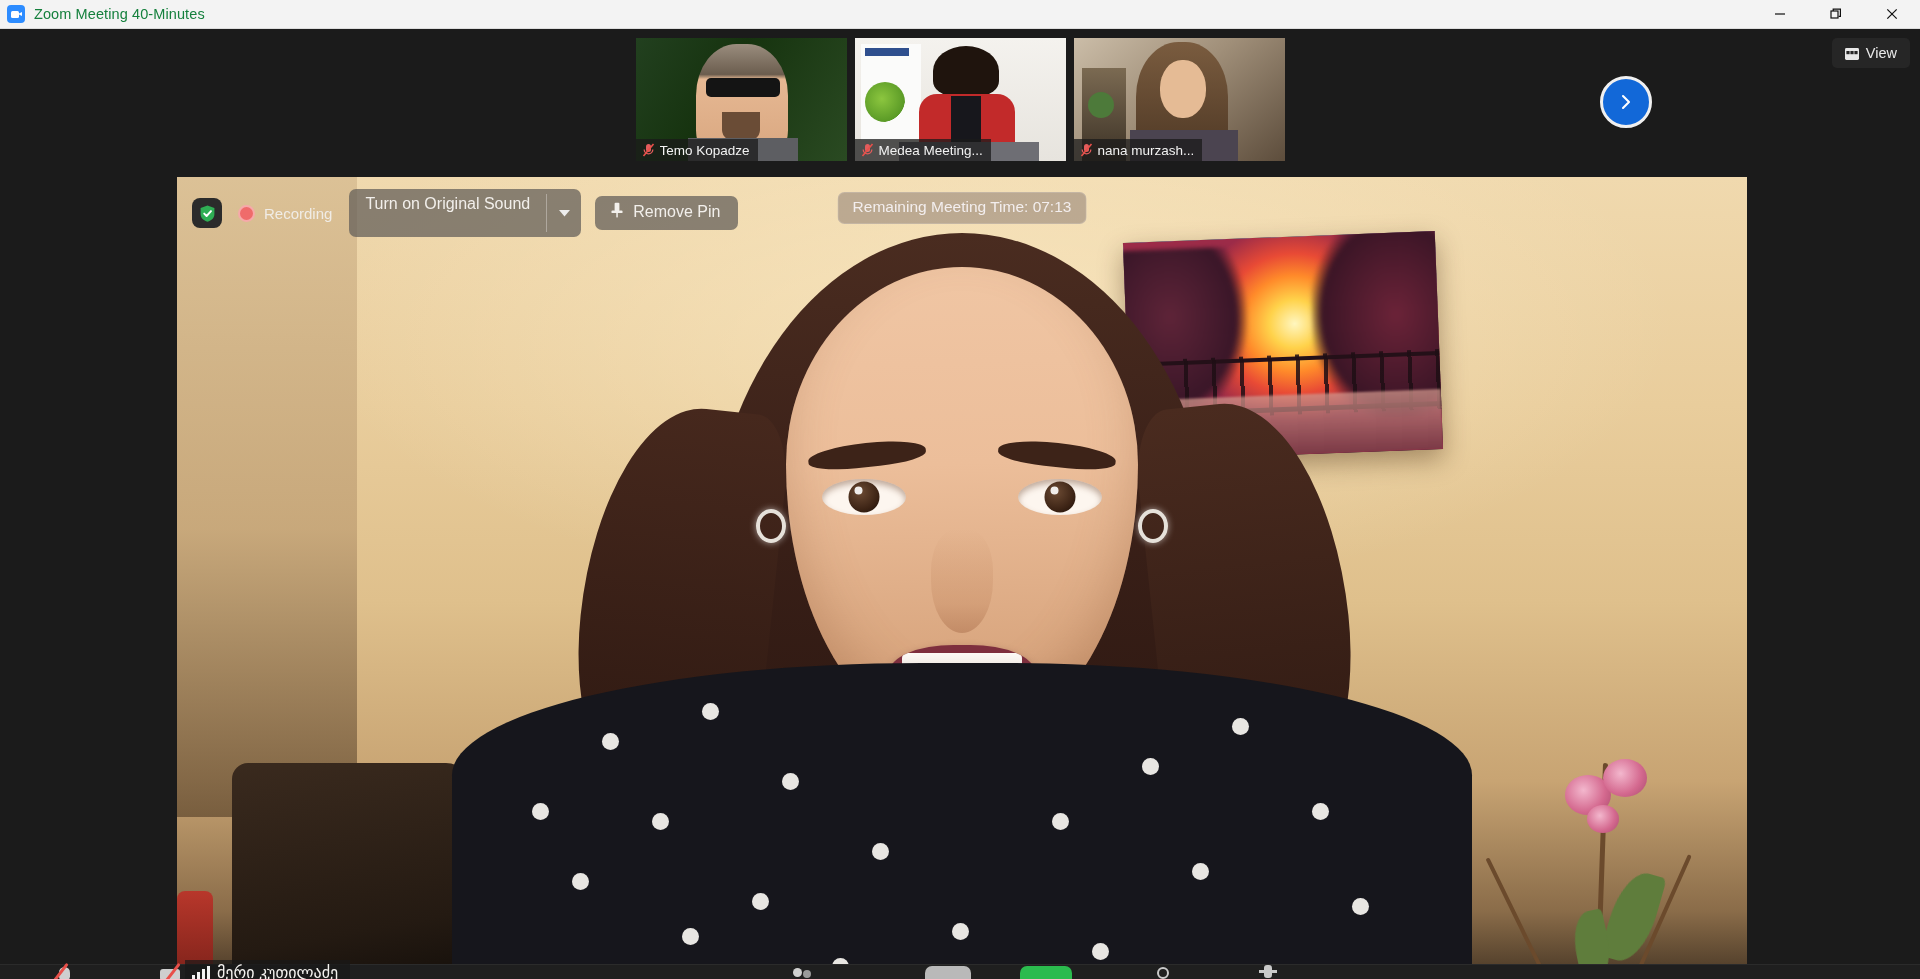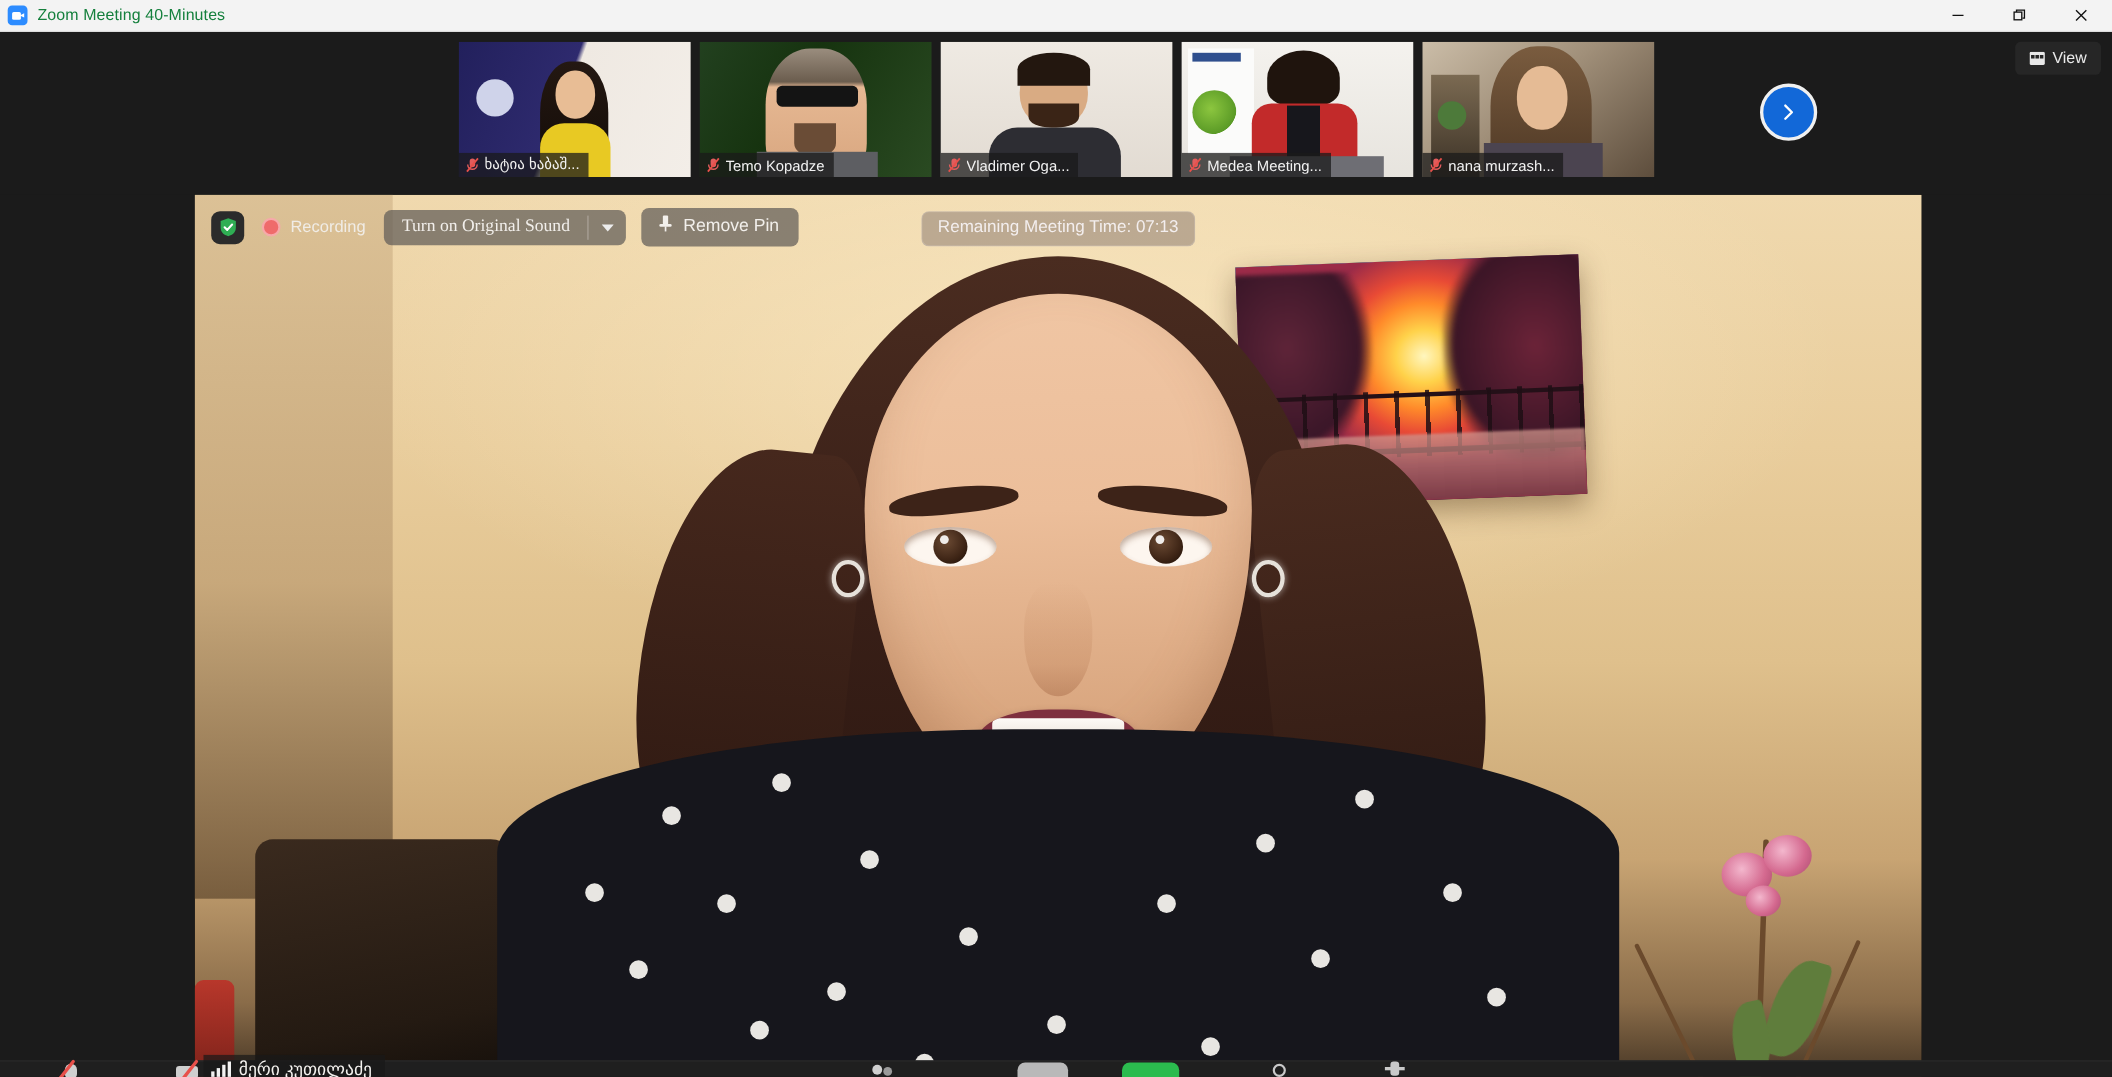--- a/index.html
+++ b/index.html
@@ -324,22 +324,22 @@
   }
   .rec-label { color: #f0ece6; font-size: 15px; }
   .orig-sound {
     display: flex; align-items: stretch;
     margin-left: 17px;
     border-radius: 7px; overflow: hidden;
     background: rgba(95,92,88,.72);
     cursor: pointer;
   }
   .orig-sound .txt {
-    padding: 6px 16px 8px 16px;
-    color: #f2efeb; font-size: 16px; white-space: nowrap; font-family: Liberation Serif, serif;
+    padding: 6px 16px 24px 16px;
+    color: #f2efeb; font-size: 16px; white-space: nowrap;
   }
   .orig-sound .sep { width: 1px; background: rgba(225,220,214,.45); margin: 5px 0; }
   .orig-sound .caret {
     width: 34px; display: flex; align-items: center; justify-content: center;
   }
   .pinbtn {
     display: flex; align-items: center; gap: 9px;
     margin-left: 14px;
     padding: 6px 18px 8px 15px;
     border-radius: 7px;
@@ -429,76 +429,40 @@
       <line x1="10.7" y1="1.3" x2="1.3" y2="10.7" stroke="#101010" stroke-width="1.2"></line>
     </svg>
   </span>
 </div>
 
 <div class="app">
 
   <div class="strip">
 
 
-    <div class="thumb">
-      <div class="scene" style="background:linear-gradient(110deg,#22205c 0%,#2e2a6e 44%,#efe9e2 46%,#f3eee8 100%);">
-        <div style="position:absolute;left:74px;top:18px;width:62px;height:105px;background:linear-gradient(180deg,#241812,#120b07);border-radius:44% 44% 18% 18%;"></div>
-        <div style="position:absolute;left:88px;top:26px;width:36px;height:44px;background:#e8bd95;border-radius:48%;"></div>
-        <div style="position:absolute;left:74px;top:74px;width:64px;height:49px;background:#e8c923;border-radius:22px 22px 0 0;"></div>
-        <div style="position:absolute;left:16px;top:34px;width:34px;height:34px;border-radius:50%;background:#cfd3ea;"></div>
-      </div>
-      <div class="namebar">
-        <span class="mic-muted">
-          <svg width="13" height="14" viewBox="0 0 13 14">
-              <rect x="4" y="1" width="5" height="8" rx="2.5" fill="#e25c5c"></rect>
-              <path d="M2.2 6.6a4.3 4.3 0 0 0 8.6 0" fill="none" stroke="#e25c5c" stroke-width="1.3"></path>
-              <line x1="1.5" y1="13" x2="11.5" y2="1" stroke="#e8504a" stroke-width="1.6"></line>
-            </svg>
-        </span>
-        <span class="nm">ხატია ხაბაშ...</span>
-      </div>
-    </div>
 
     <div class="thumb">
       <div class="scene" style="background:linear-gradient(120deg,#22401f 0%,#16330f 40%,#2a4a22 100%);">
         <div style="position:absolute;left:60px;top:6px;width:92px;height:117px;background:linear-gradient(180deg,#9a8d7e 0%,#6b5d4e 26%,#e6b893 30%,#d8a67f 100%);border-radius:44% 44% 26% 26%;"></div>
         <div style="position:absolute;left:70px;top:40px;width:74px;height:19px;background:#141414;border-radius:5px;"></div>
         <div style="position:absolute;left:86px;top:74px;width:38px;height:30px;background:#6a4c36;border-radius:0 0 40% 40%;"></div>
         <div style="position:absolute;left:52px;top:100px;width:110px;height:23px;background:#5d5e62;"></div>
       </div>
       <div class="namebar">
         <span class="mic-muted">
           <svg width="13" height="14" viewBox="0 0 13 14">
               <rect x="4" y="1" width="5" height="8" rx="2.5" fill="#e25c5c"></rect>
               <path d="M2.2 6.6a4.3 4.3 0 0 0 8.6 0" fill="none" stroke="#e25c5c" stroke-width="1.3"></path>
               <line x1="1.5" y1="13" x2="11.5" y2="1" stroke="#e8504a" stroke-width="1.6"></line>
             </svg>
         </span>
         <span class="nm">Temo Kopadze</span>
       </div>
     </div>
 
-    <div class="thumb">
-      <div class="scene" style="background:linear-gradient(180deg,#efeae3 0%,#e2dbd2 100%);">
-        <div style="position:absolute;left:72px;top:16px;width:62px;height:62px;background:#d9ab83;border-radius:48%;"></div>
-        <div style="position:absolute;left:70px;top:10px;width:66px;height:30px;background:#23170f;border-radius:50% 50% 0 0;"></div>
-        <div style="position:absolute;left:80px;top:56px;width:46px;height:22px;background:#3a2416;border-radius:0 0 45% 45%;"></div>
-        <div style="position:absolute;left:44px;top:78px;width:120px;height:45px;background:#2d2d33;border-radius:26px 26px 0 0;"></div>
-      </div>
-      <div class="namebar">
-        <span class="mic-muted">
-          <svg width="13" height="14" viewBox="0 0 13 14">
-              <rect x="4" y="1" width="5" height="8" rx="2.5" fill="#e25c5c"></rect>
-              <path d="M2.2 6.6a4.3 4.3 0 0 0 8.6 0" fill="none" stroke="#e25c5c" stroke-width="1.3"></path>
-              <line x1="1.5" y1="13" x2="11.5" y2="1" stroke="#e8504a" stroke-width="1.6"></line>
-            </svg>
-        </span>
-        <span class="nm">Vladimer Oga...</span>
-      </div>
-    </div>
 
     <div class="thumb">
       <div class="scene" style="background:linear-gradient(180deg,#f4f2ee 0%,#e7e4de 100%);">
         <div style="position:absolute;left:6px;top:6px;width:60px;height:96px;background:#fbfbfa;"></div>
         <div style="position:absolute;left:10px;top:10px;width:44px;height:8px;background:#2f4f8e;"></div>
         <div style="position:absolute;left:10px;top:44px;width:40px;height:40px;border-radius:50%;background:radial-gradient(circle at 42% 42%,#8cc63f 0%,#5a9a26 70%,rgba(0,0,0,0) 72%);"></div>
         <div style="position:absolute;left:84px;top:14px;width:54px;height:54px;background:#e0b089;border-radius:48%;"></div>
         <div style="position:absolute;left:78px;top:8px;width:66px;height:50px;background:#1f140d;border-radius:50% 50% 30% 30%;"></div>
         <div style="position:absolute;left:64px;top:56px;width:96px;height:50px;background:#c22a2a;border-radius:18px 18px 0 0;"></div>
         <div style="position:absolute;left:96px;top:58px;width:30px;height:48px;background:#17171c;"></div>

